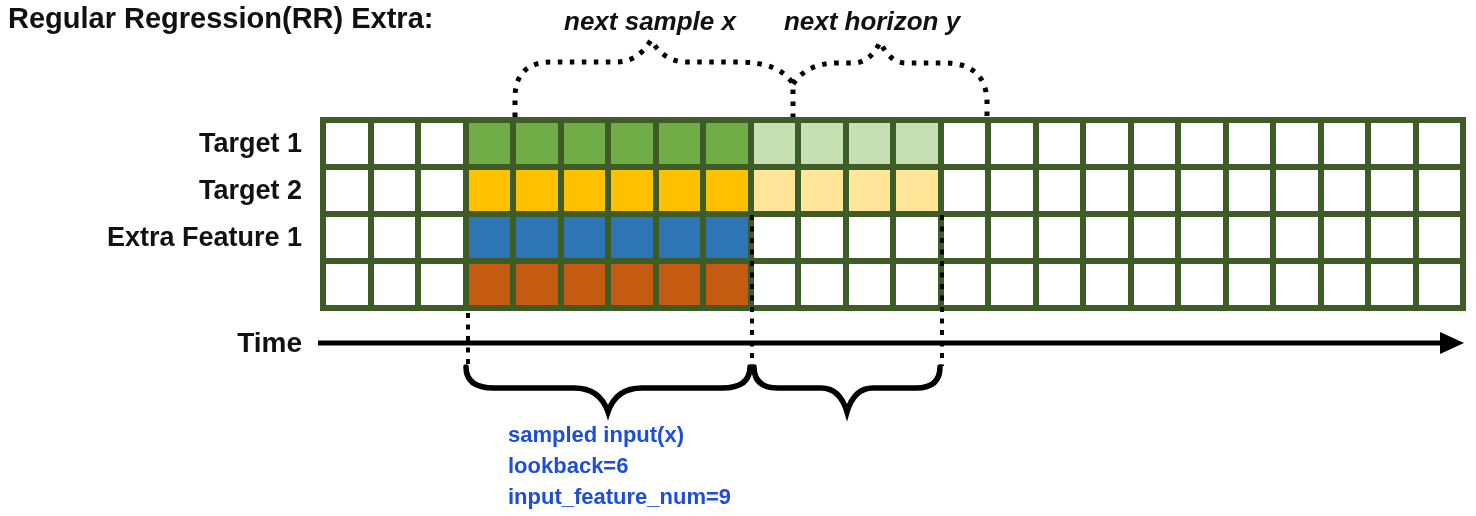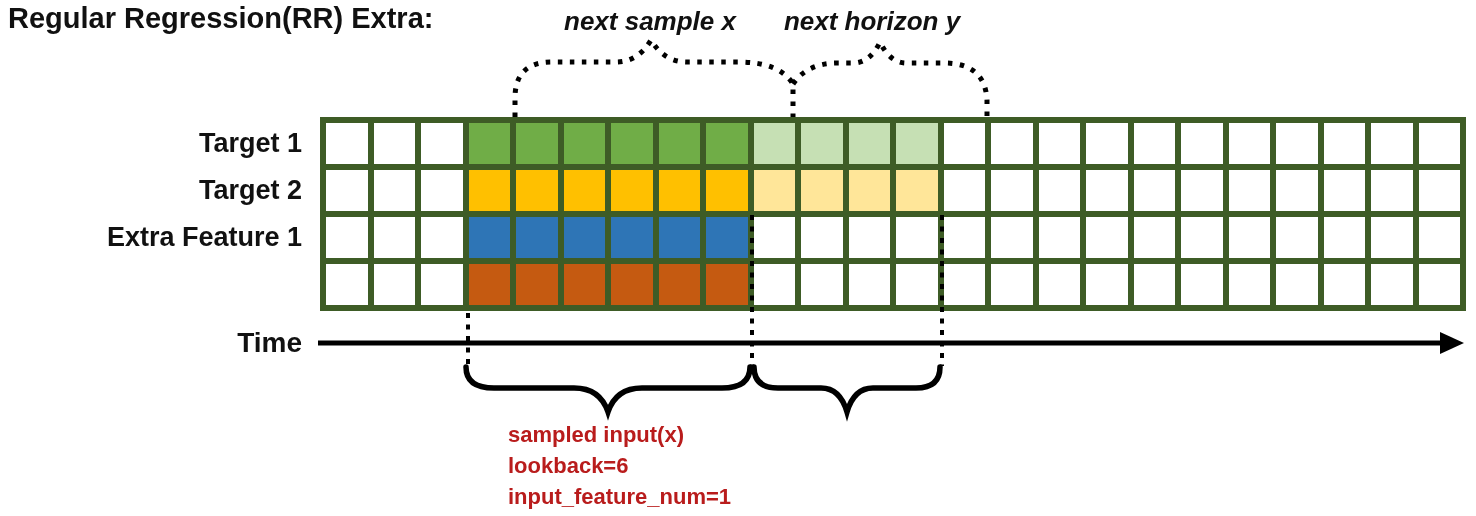--- a/index.html
+++ b/index.html
@@ -78,21 +78,21 @@
     z-index: 5;
     pointer-events: none;
   }
   .anno {
     position: absolute;
     top: 419px;
     font-size: 22px;
     font-weight: 600;
     line-height: 31px;
     white-space: nowrap;
-    color: #b91c1c;
+    color: #1d4ed8;
   }
   .anno-input  { left: 508px; }
   .anno-output { left: 768px; }
 </style>
 </head>
 <body>
 
 <div class="canvas">
 
   <div class="title">Regular Regression(RR) Extra:</div>
@@ -219,17 +219,17 @@
     <path d="M 793,84 Q 807,63 838,63 L 853,63 Q 870,63 880,42 Q 890,63 906,63 L 944,63 Q 985,63 987,100 L 987,117" fill="none" stroke="#000" stroke-width="5" stroke-dasharray="4.5 7.5"></path>
 
     <path d="M 466,367 Q 466,388 494,388 L 574,388 Q 600,388 608,412 Q 616,388 642,388 L 722,388 Q 750,388 750,367" fill="none" stroke="#000" stroke-width="5.5" stroke-linecap="round"></path>
 
     <path d="M 754,367 Q 754,388 778,388 L 821,388 Q 840,388 847,412 Q 854,388 873,388 L 916,388 Q 940,388 940,367" fill="none" stroke="#000" stroke-width="5.5" stroke-linecap="round"></path>
   </svg>
 
   <div class="anno anno-input">
     <div>sampled input(x)</div>
     <div>lookback=6</div>
-    <div>input_feature_num=1</div>
+    <div>input_feature_num=9</div>
   </div>
 
 
 </div>
 
 </body></html>

